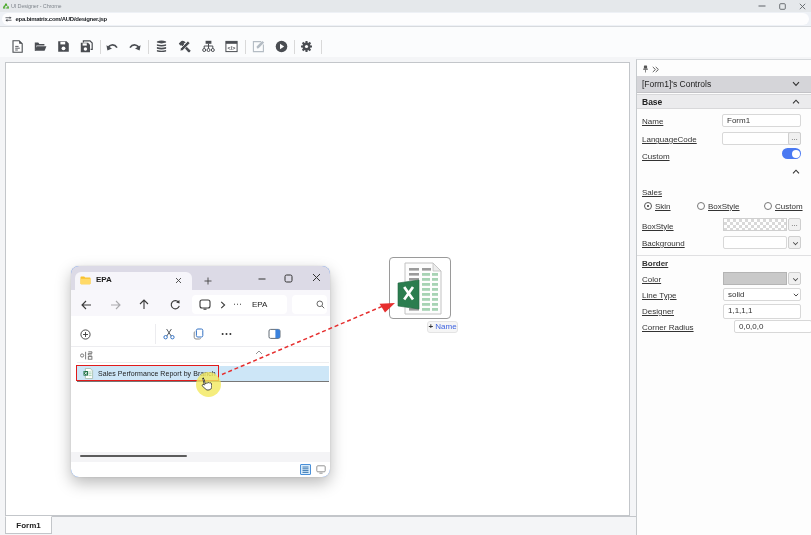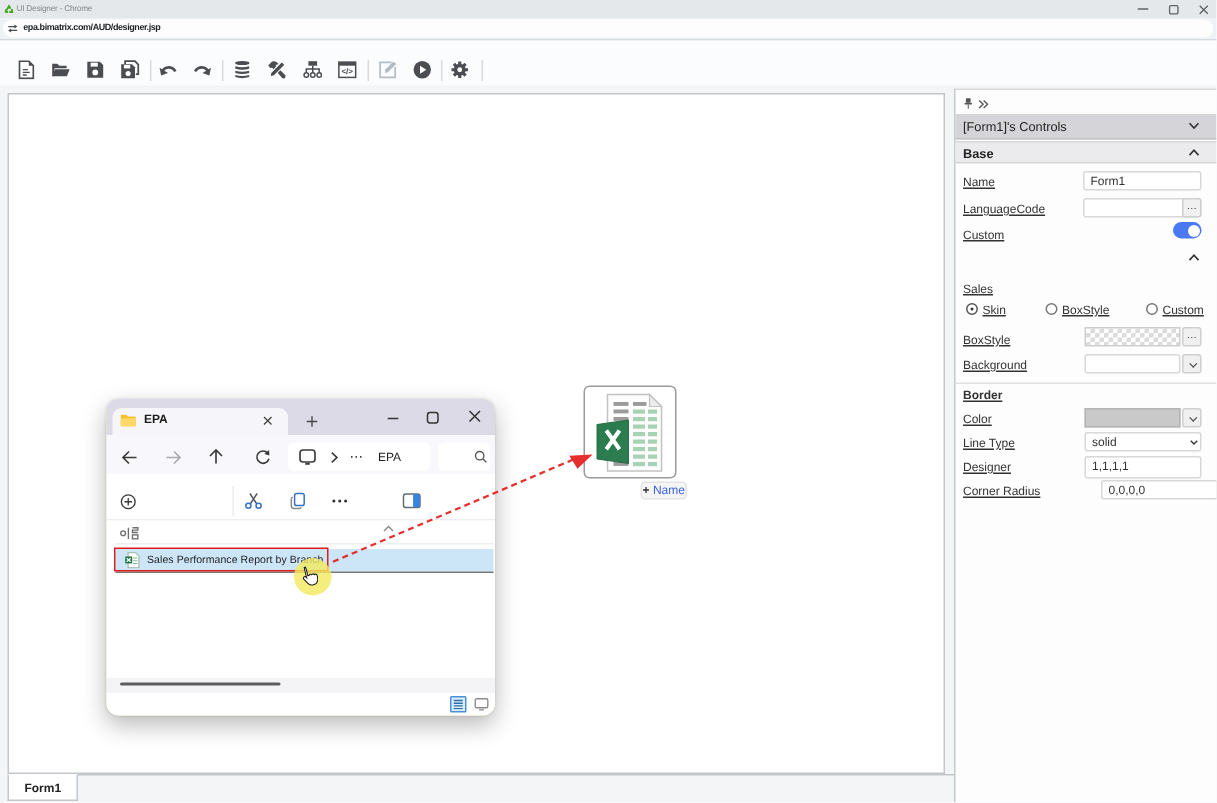--- a/index.html
+++ b/index.html
@@ -27,21 +27,21 @@
 #bottomline { left:52px; top:516px; width:585px; height:1px; background:#c3c6ca; }
 
 
 #rpanel { left:636px; top:59px; width:175px; height:476px; background:#fdfdfd; border-left:1px solid #c6cacd; border-top:1px solid #d6d9dc; }
 .ph1 { left:0px; width:174px; height:17px; background:#d5d5d9; border-bottom:1px solid #c2c2c6; font-size:8.5px; font-weight:normal; color:#222; line-height:17px; padding-left:5px; }
 .ph2 { left:0px; width:174px; height:15px; background:#ebebed; border-top:1px solid #d8d8da; border-bottom:1px solid #d8d8da; font-size:8.5px; font-weight:bold; color:#222; line-height:15px; padding-left:5px; }
 .plabel { left:5px; font-size:8px; color:#333;text-decoration:underline; }
 .pinput { background:#fff; border:1px solid #d8d8d8; border-radius:2px; font-size:8px; color:#333; padding-left:4px; }
 
 
-#explorer { left:71px; top:266px; width:259px; height:211px; border-radius:8px; background:#fef9c3; box-shadow:0 6px 16px rgba(0,0,0,0.28), 0 0 2px rgba(0,0,0,0.12); }
+#explorer { left:71px; top:266px; width:259px; height:211px; border-radius:8px; background:#3b82f6; box-shadow:0 6px 16px rgba(0,0,0,0.28), 0 0 2px rgba(0,0,0,0.12); }
 #exptabbar { left:0; top:0; width:259px; height:24px; background:#dcdae6; border-radius:8px 8px 0 0; }
 #exptab { left:4px; top:5.5px; width:117px; height:18.5px; background:#f6f5fa; border-radius:6px 6px 0 0; }
 #expnav { left:0; top:24px; width:259px; height:26px; background:#f8f7fb; }
 #expcmd { left:0; top:50px; width:259px; height:31px; background:#fff; border-bottom:1px solid #ededf0; }
 #expbody { left:0; top:81px; width:259px; height:105px; background:#fff; }
 #expscroll { left:0; top:186px; width:259px; height:10px; background:#f4f4f6; }
 #expstatus { left:0; top:196px; width:259px; height:15px; background:#fff; border-radius:0 0 8px 8px; }
 
 
 #excelbox { left:389px; top:257px; width:62px; height:62px; background:#fff; border:1px solid #9a9a9a; border-radius:4px; }

